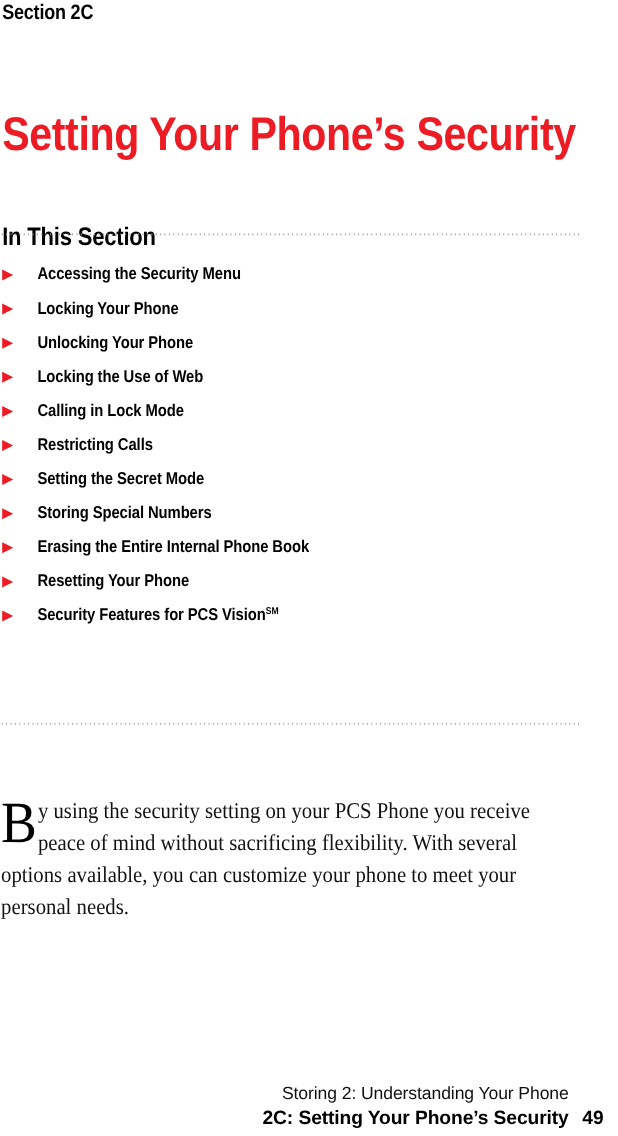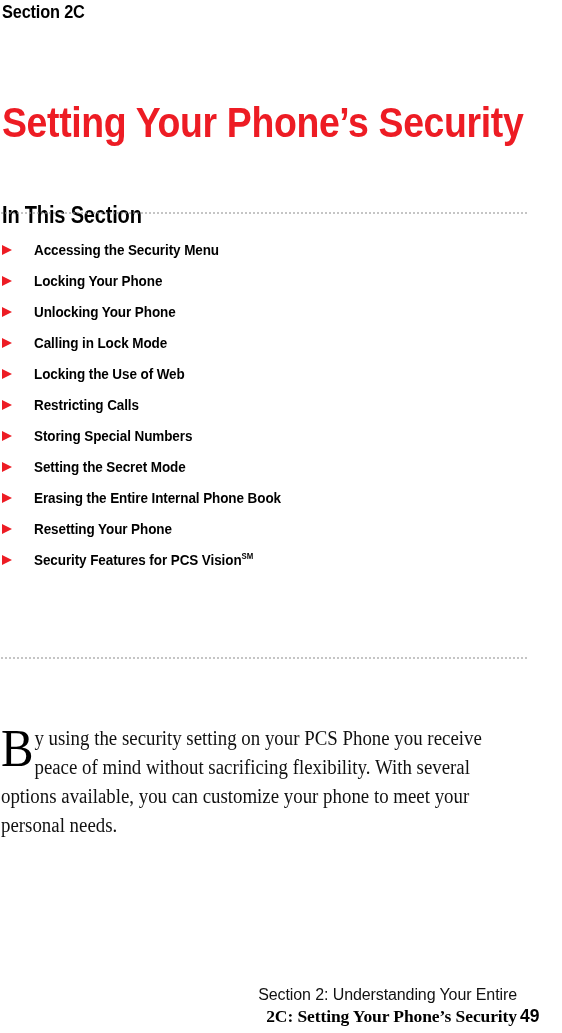--- a/index.html
+++ b/index.html
@@ -174,34 +174,34 @@
     letter-spacing: -0.1px;
     color: #111111;
     white-space: nowrap;
   }
   .footer-line2 {
     position: absolute;
     left: 0px;
     top: 20px;
     width: 517px;
     text-align: right;
-    font-family: Liberation Serif, serif;
+    font-family: Liberation Sans, sans-serif;
     font-weight: bold;
     font-size: 17.5px;
     line-height: 22px;
     letter-spacing: -0.1px;
     color: #000000;
     white-space: nowrap;
   }
   .footer-pageno {
     position: absolute;
     left: 520px;
     top: 20px;
     width: 38px;
-    text-align: left;
+    text-align: center;
     font-family: "Liberation Sans", sans-serif;
     font-weight: bold;
     font-size: 17.5px;
     line-height: 22px;
     color: #000000;
   }
 </style>
 </head>
 <body>
 
@@ -223,37 +223,37 @@
       <div class="toc-item">
         <span class="toc-bullet"></span>
         <span class="toc-label">Locking Your Phone</span>
       </div>
       <div class="toc-item">
         <span class="toc-bullet"></span>
         <span class="toc-label">Unlocking Your Phone</span>
       </div>
       <div class="toc-item">
         <span class="toc-bullet"></span>
+        <span class="toc-label">Locking the Use of Web</span>
+      </div>
+      <div class="toc-item">
+        <span class="toc-bullet"></span>
         <span class="toc-label">Calling in Lock Mode</span>
       </div>
       <div class="toc-item">
         <span class="toc-bullet"></span>
-        <span class="toc-label">Locking the Use of Web</span>
-      </div>
-      <div class="toc-item">
-        <span class="toc-bullet"></span>
         <span class="toc-label">Restricting Calls</span>
       </div>
       <div class="toc-item">
         <span class="toc-bullet"></span>
+        <span class="toc-label">Setting the Secret Mode</span>
+      </div>
+      <div class="toc-item">
+        <span class="toc-bullet"></span>
         <span class="toc-label">Storing Special Numbers</span>
-      </div>
-      <div class="toc-item">
-        <span class="toc-bullet"></span>
-        <span class="toc-label">Setting the Secret Mode</span>
       </div>
       <div class="toc-item">
         <span class="toc-bullet"></span>
         <span class="toc-label">Erasing the Entire Internal Phone Book</span>
       </div>
       <div class="toc-item">
         <span class="toc-bullet"></span>
         <span class="toc-label">Resetting Your Phone</span>
       </div>
       <div class="toc-item">
@@ -262,18 +262,18 @@
       </div>
     </div>
 
   <div class="dotted-rule rule-bottom"></div>
 
   <p class="body-copy">
     <span class="dropcap">B</span><span>y using the security setting on your PCS Phone you receive peace of mind without sacrificing flexibility. With several options available, you can customize your phone to meet your personal needs.</span>
   </p>
 
   <div class="footer">
-    <div class="footer-line1">Section 2: Understanding Your Entire</div>
+    <div class="footer-line1">Storing 2: Understanding Your Phone</div>
     <div class="footer-line2">2C: Setting Your Phone’s Security</div>
     <div class="footer-pageno">49</div>
   </div>
 
 </div>
 
 </body></html>

